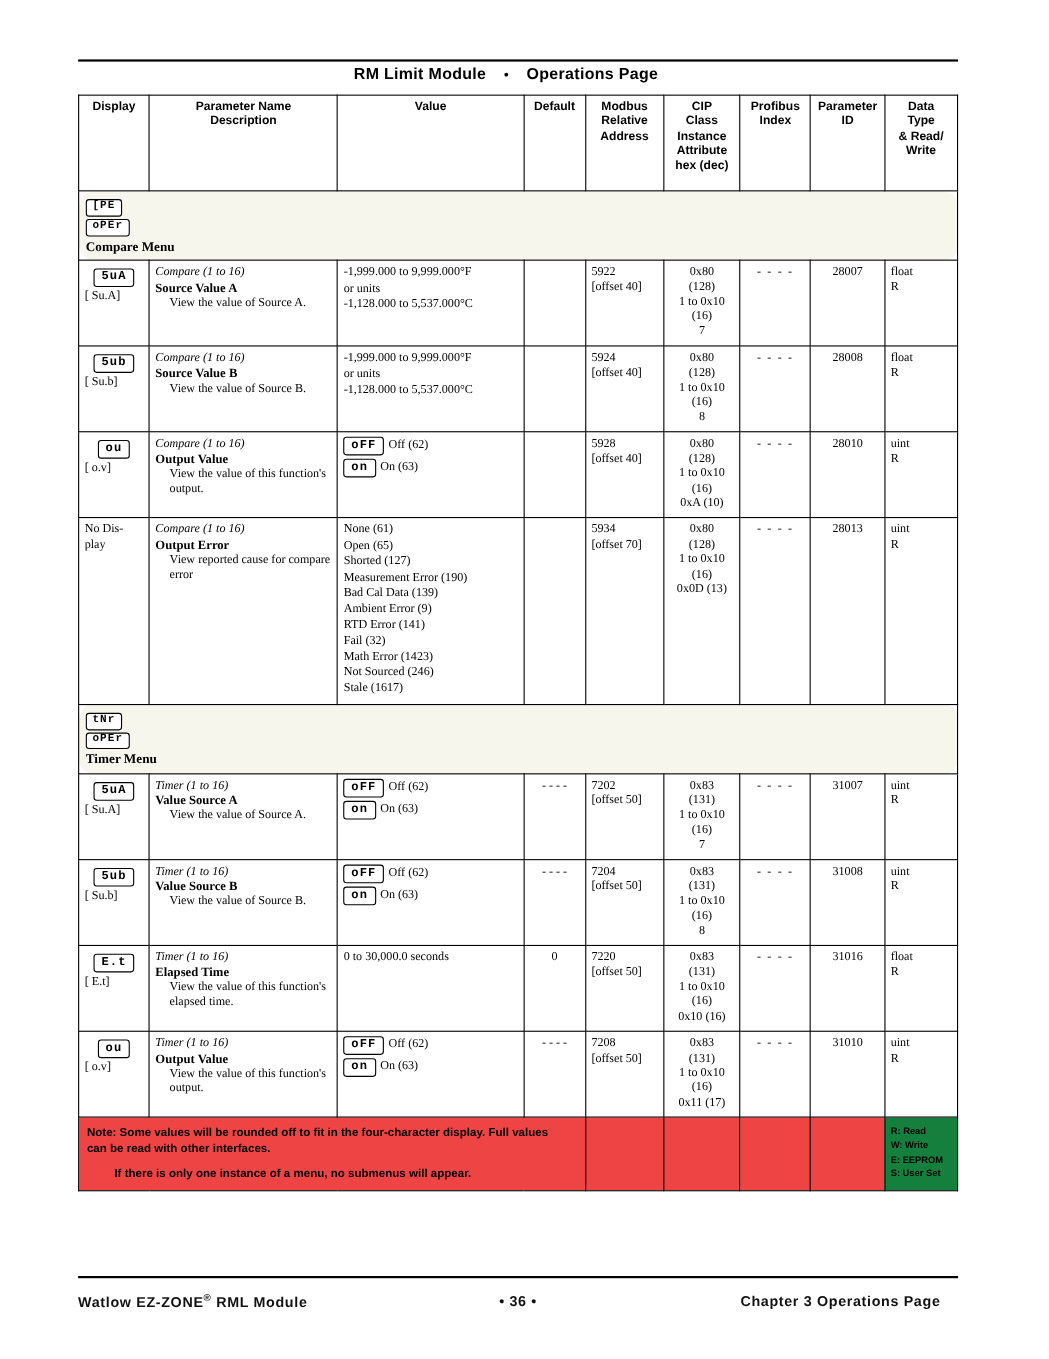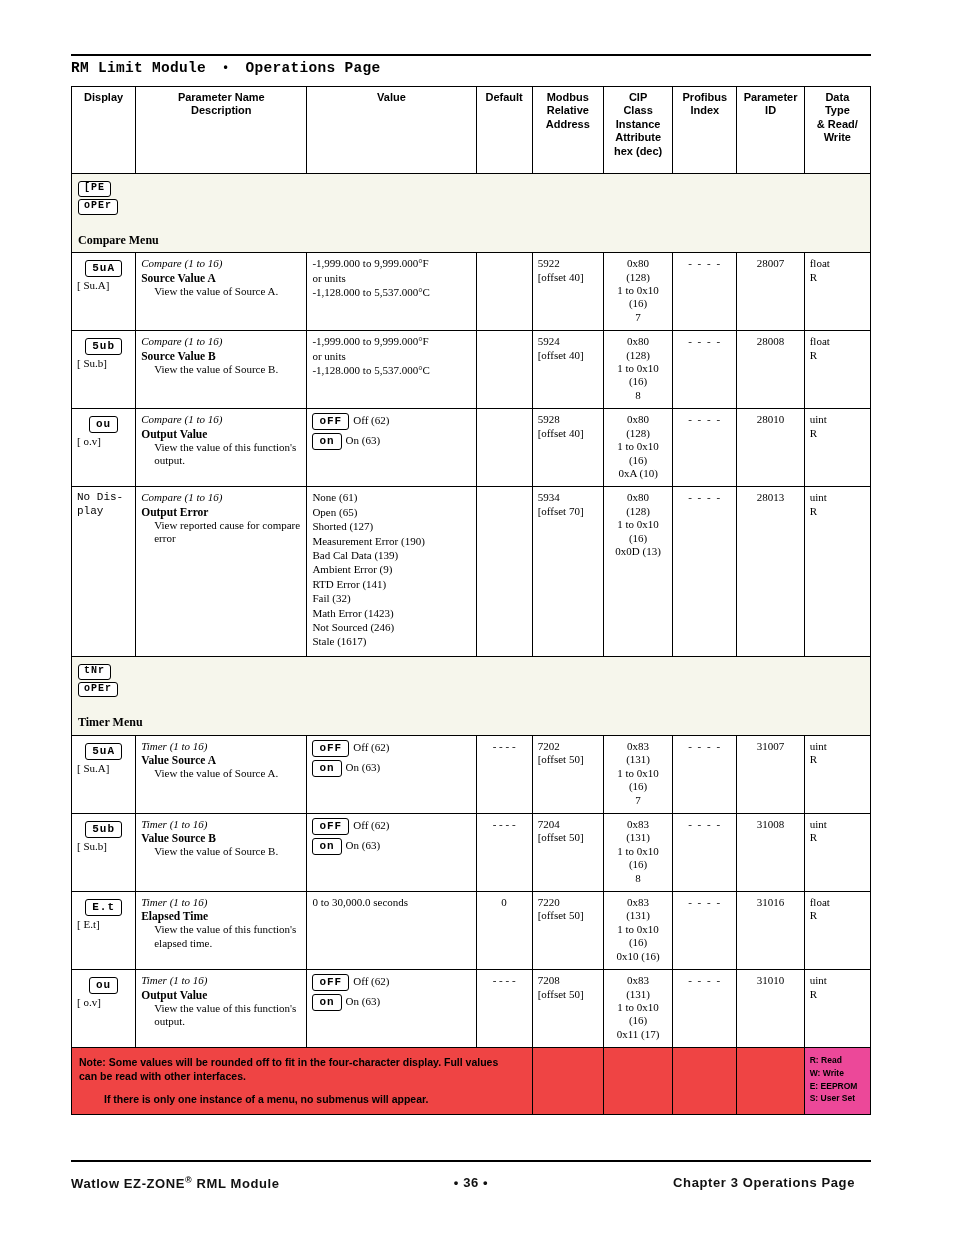--- a/index.html
+++ b/index.html
@@ -24,25 +24,25 @@
   .header-rule {
     position: absolute;
     left: 71px;
     top: 54px;
     width: 800px;
     height: 2px;
     background: #000;
   }
   .header-title {
     position: absolute;
-    left: 71px;
+    left: 60px;
     top: 60px;
     width: 800px;
-    text-align: left;
-    font-family: Liberation Mono, monospace;
+    text-align: center;
+    font-family: Liberation Sans, sans-serif;
     font-weight: bold;
     font-size: 14.5px;
     letter-spacing: 0.3px;
   }
   .header-title .sep {
     display: inline-block;
     padding: 0 16px;
     font-size: 12px;
     vertical-align: middle;
   }
@@ -81,29 +81,30 @@
   col.c-modbus  { width: 70px; }
   col.c-cip     { width: 68px; }
   col.c-profi   { width: 63px; }
   col.c-pid     { width: 66px; }
   col.c-data    { width: 65px; }
 
   
   tr.menu-row td {
     background: #f6f6ec;
     padding: 6px 6px 5px 6px;
+    border-radius: 14px;
   }
   .menu-disp {
     display: inline-block;
   }
   .menu-name {
     font-family: "Liberation Serif", serif;
     font-weight: bold;
     font-size: 12px;
-    margin-top: 18px;
+    margin-top: 2px;
   }
   
   .seg {
     display: inline-block;
     border: 1px solid #000;
     border-radius: 3px;
     padding: 0px 6px 1px 6px;
     font-family: "Liberation Mono", monospace;
     font-size: 11px;
     font-weight: bold;
@@ -123,21 +124,20 @@
   .disp-alt {
     font-family: "Liberation Serif", serif;
     font-size: 11px;
     margin-top: 2px;
     text-align: left;
   }
   .nodisp {
     font-size: 11px;
     text-align: left;
     line-height: 1.25;
-    font-family: Liberation Mono, monospace;
   }
   .param-menu {
     font-style: italic;
     font-size: 11px;
   }
   .param-name {
     font-weight: bold;
     font-size: 11.5px;
   }
   .param-desc {
@@ -157,21 +157,21 @@
     font-family: "Liberation Sans", sans-serif;
     font-size: 10.5px;
     font-weight: bold;
     line-height: 1.35;
     padding: 7px 7px;
   }
   tr.note-row td.legend {
     font-size: 8.5px;
     font-weight: bold;
     line-height: 1.5;
-    background: #ec4899;
+    background: #15803d;
     padding: 6px 5px;
   }
   .note-p2 { margin-top: 9px; margin-left: 25px; }
 
   
   .footer-rule {
     position: absolute;
     left: 71px;
     top: 1160px;
     width: 800px;

